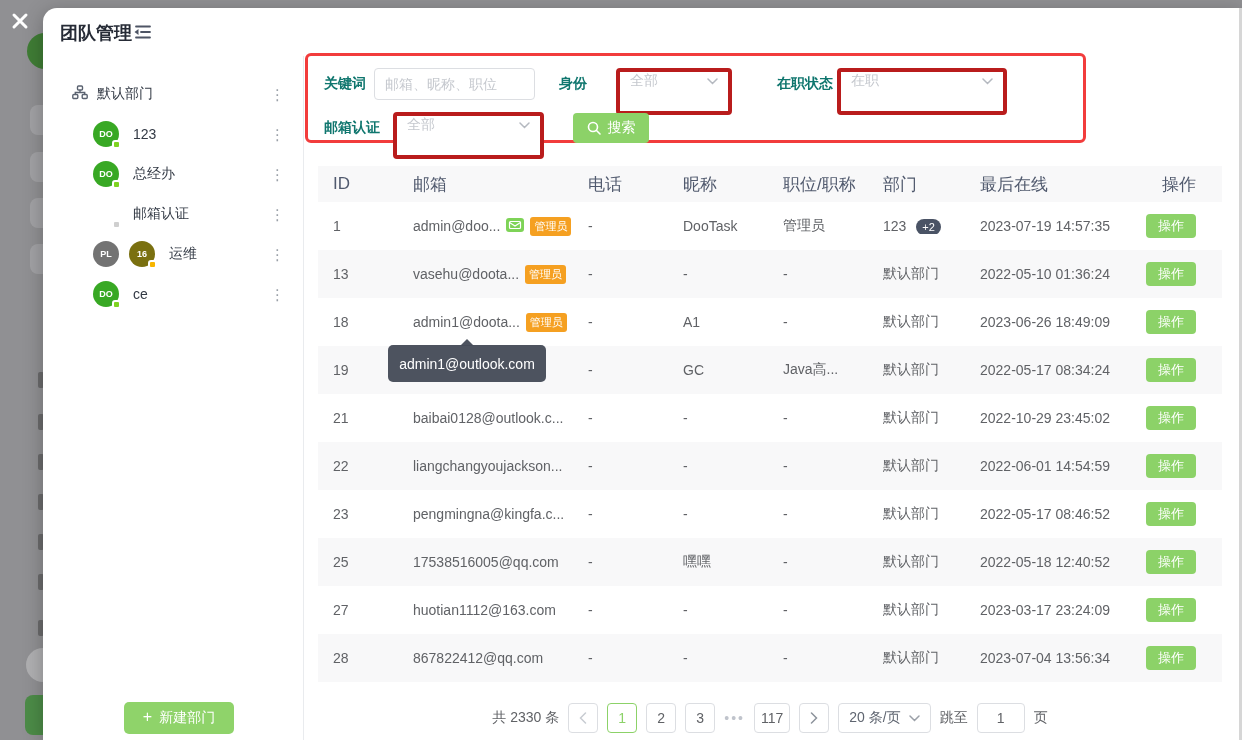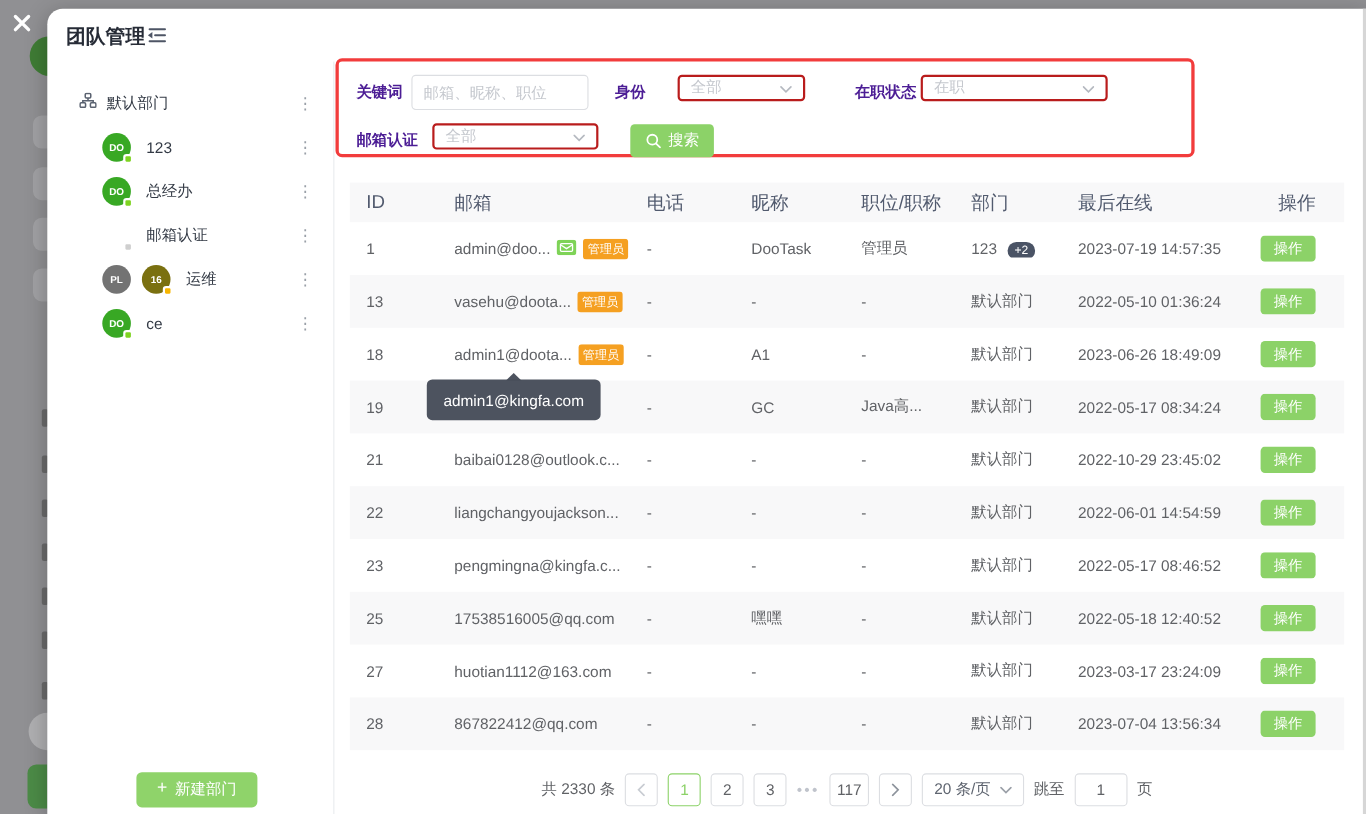--- a/index.html
+++ b/index.html
@@ -44,27 +44,27 @@
     background:#8fd36a; color:#fff; font-size:14px; border-radius:5px; cursor:pointer;
     display:flex; align-items:center; justify-content:center; gap:7px;
     font-family:"Liberation Sans","DejaVu Sans",sans-serif; }
   .new-dept .plus { font-size:16px; line-height:1; margin-top:-2px; }
   .v-divider { position:absolute; left:260px; top:48px; bottom:0; width:1px; background:#e9ebee; }
 
   
   .filterbox { position:absolute; left:262px; top:45px; width:781px; height:90px;
     border:3px solid #f23c3c; border-radius:6px; background:#fff; }
   .f-item { position:absolute; display:flex; align-items:center; height:32px; }
-  .f-label { font-size:14px; font-weight:bold; color:#4c1d95; white-space:nowrap; }
+  .f-label { font-size:14px; font-weight:bold; color:#0f766e; white-space:nowrap; }
   .f-input { width:161px; height:32px; border:1px solid #dcdee2; border-radius:4px; padding:0 10px;
     font-size:14px; color:#515a6e; outline:none;
     font-family:"Liberation Sans","DejaVu Sans",sans-serif; }
   .f-input::placeholder { color:#c5c8ce; }
-  .f-select { height:24px; border:2px solid #b91c1c; border-radius:4px; background:#fff;
-    display:flex; align-items:center; padding:0 10px; font-size:14px; color:#c5c8ce; cursor:pointer; }
+  .f-select { height:47px; border:4px solid #b91c1c; border-radius:4px; background:#fff;
+    display:flex; align-items:flex-start; padding:0 10px; font-size:14px; color:#c5c8ce; cursor:pointer; }
   .f-select .chev { margin-left:auto; color:#b5b9c0; }
   .search-btn { position:absolute; left:265px; top:57px; width:76px; height:30px; border:none;
     background:#8cd268; color:#fff; font-size:14px; border-radius:4px; cursor:pointer;
     display:flex; align-items:center; justify-content:center; gap:7px;
     font-family:"Liberation Sans","DejaVu Sans",sans-serif; }
 
   
   .tbl-head, .trow { display:grid;
     grid-template-columns:80px 175px 95px 100px 100px 97px 166px 1fr; align-items:center; }
   .tbl-head { position:absolute; left:275px; top:158px; width:904px; height:36px;
@@ -471,21 +471,21 @@
         </div>
         <div class="cell">2023-07-04 13:56:34</div>
         <div class="cell c-act">
           <button class="op-btn">操作</button>
         </div>
       </div>
     </div>
 
     <div class="tooltip">
       <span class="arrow"></span>
-      <span>admin1@kingfa.com</span>
+      <span>admin1@outlook.com</span>
     </div>
 
     <div class="pager">
       <span>共 2330 条</span>
       <div class="pg-btn nav">
         <svg width="8" height="12" viewBox="0 0 8 12">
             <path d="M6.5 1 L1.5 6 L6.5 11" stroke="#c8ccd2" stroke-width="1.5" fill="none" stroke-linecap="round"></path>
           </svg>
       </div>
       <span id="page-btns" style="display:flex; gap:9px;">

